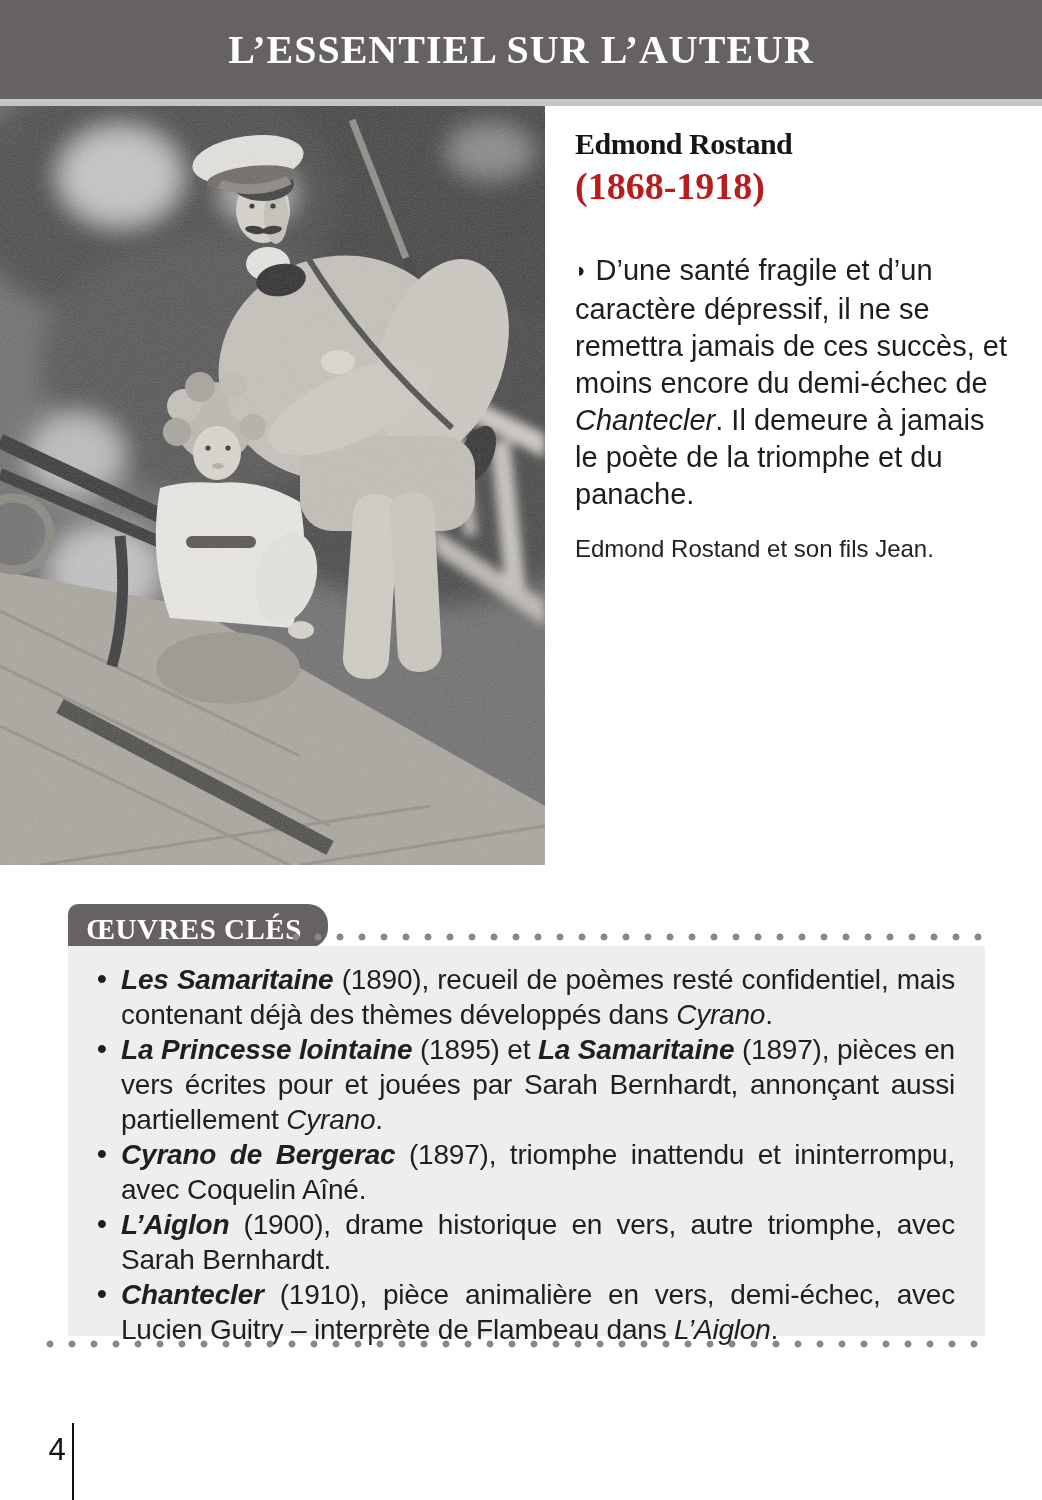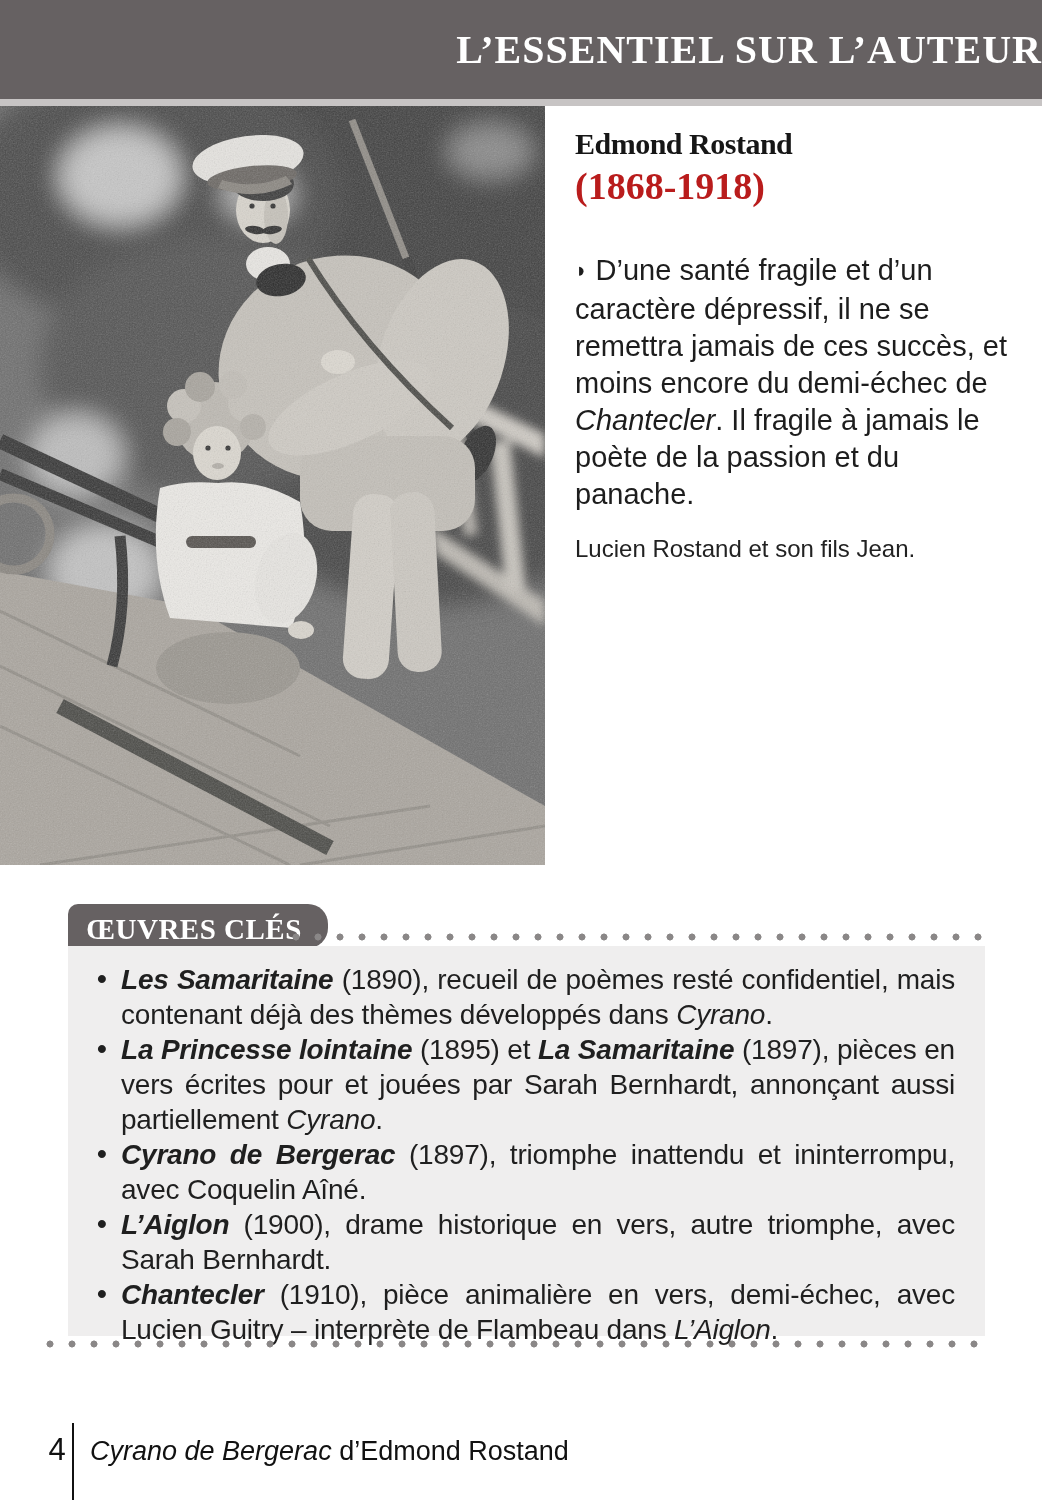--- a/index.html
+++ b/index.html
@@ -5,21 +5,21 @@
   * { margin:0; padding:0; box-sizing:border-box; }
   html,body { background:#ffffff; }
   #page {
     position:relative; width:1042px; height:1500px;
     background:#ffffff; overflow:hidden;
     font-family:"Liberation Sans", sans-serif; color:#1d1d1d;
   }
   
   #header-band {
     position:absolute; left:0; top:0; width:1042px; height:99px;
-    background:#666162; display:flex; align-items:center; justify-content:flex-end;
+    background:#666162; display:flex; align-items:center; justify-content:center;
   }
   #header-band h1 {
     font-family:"Liberation Serif", serif;
     font-size:40px; font-weight:bold; color:#ffffff; letter-spacing:1px;
   }
   #header-stripe {
     position:absolute; left:0; top:99px; width:1042px; height:7px; background:#c7c4c4;
   }
   
   #photo {
@@ -199,38 +199,37 @@
       <rect width="545" height="759" filter="url(#noise)"></rect>
     </svg>
   </div>
 
   <div id="right-col">
     <div id="author-name">Edmond Rostand</div>
     <div id="author-dates">(1868-1918)</div>
 
 
 
-    <p class="para"><span class="pbullet">◗</span><span><span>D’une santé fragile et d’un caractère dépressif, il ne se remettra jamais de ces succès, et moins encore du demi-échec de </span><span style="font-style: italic;">Chantecler</span><span>. Il fragile à jamais le poète de la passion et du panache.</span></span></p>
-
-    <div id="photo-caption">Lucien Rostand et son fils Jean.</div>
+    <p class="para"><span class="pbullet">◗</span><span><span>D’une santé fragile et d’un caractère dépressif, il ne se remettra jamais de ces succès, et moins encore du demi-échec de </span><span style="font-style: italic;">Chantecler</span><span>. Il demeure à jamais le poète de la triomphe et du panache.</span></span></p>
+
+    <div id="photo-caption">Edmond Rostand et son fils Jean.</div>
   </div>
 
   <div id="works-tab">
     <span>ŒUVRES CLÉS</span>
   </div>
   <div id="dots-top" class="dotted-row"></div>
 
   <div id="works-box">
     <ul>
       <li><span class="lbullet">•</span><span><span style="font-style: italic; font-weight: bold;">Les Samaritaine</span><span> (1890), recueil de poèmes resté confidentiel, mais contenant déjà des thèmes développés dans </span><span style="font-style: italic;">Cyrano</span><span>.</span></span></li>
       <li><span class="lbullet">•</span><span><span style="font-style: italic; font-weight: bold;">La Princesse lointaine</span><span> (1895) et </span><span style="font-style: italic; font-weight: bold;">La Samaritaine</span><span> (1897), pièces en vers écrites pour et jouées par Sarah Bernhardt, annonçant aussi partiellement </span><span style="font-style: italic;">Cyrano</span><span>.</span></span></li>
       <li><span class="lbullet">•</span><span><span style="font-style: italic; font-weight: bold;">Cyrano de Bergerac</span><span> (1897), triomphe inattendu et ininterrompu, avec Coquelin Aîné.</span></span></li>
       <li><span class="lbullet">•</span><span><span style="font-style: italic; font-weight: bold;">L’Aiglon</span><span> (1900), drame historique en vers, autre triomphe, avec Sarah Bernhardt.</span></span></li>
       <li><span class="lbullet">•</span><span><span style="font-style: italic; font-weight: bold;">Chantecler</span><span> (1910), pièce animalière en vers, demi-échec, avec Lucien Guitry – interprète de Flambeau dans </span><span style="font-style: italic;">L’Aiglon</span><span>.</span></span></li>
     </ul>
   </div>
   <div id="dots-bottom" class="dotted-row"></div>
 
   <div id="footer-num">4</div>
   <div id="footer-bar"></div>
-  <div id="footer-text"><span style="font-style: italic;">Cyrano de Bergerac</span><span> d’Edmond Rostand</span></div>
 
 </div>
 
 </body></html>

